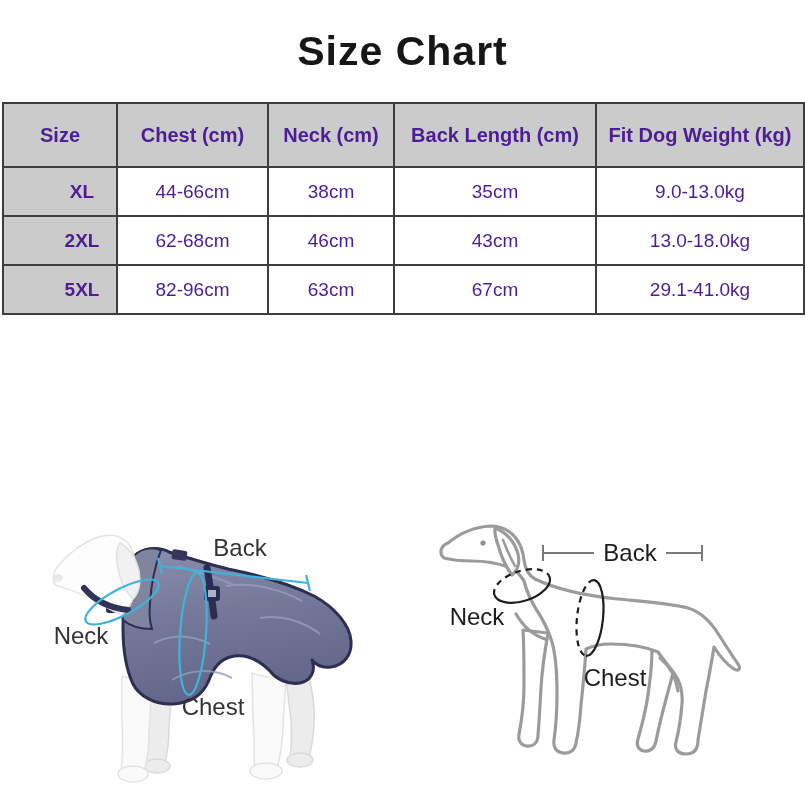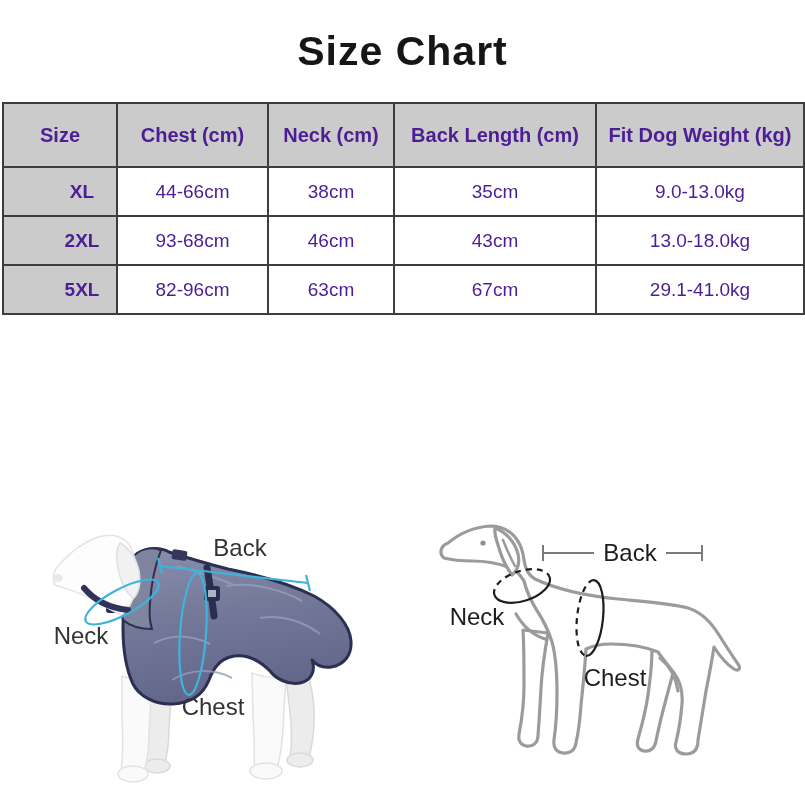--- a/index.html
+++ b/index.html
@@ -56,21 +56,21 @@
     <tbody>
       <tr>
         <td class="size-cell">XL</td>
         <td>44-66cm</td>
         <td>38cm</td>
         <td>35cm</td>
         <td>9.0-13.0kg</td>
       </tr>
       <tr>
         <td class="size-cell">2XL</td>
-        <td>93-68cm</td>
+        <td>62-68cm</td>
         <td>46cm</td>
         <td>43cm</td>
         <td>13.0-18.0kg</td>
       </tr>
       <tr>
         <td class="size-cell">5XL</td>
         <td>82-96cm</td>
         <td>63cm</td>
         <td>67cm</td>
         <td>29.1-41.0kg</td>

